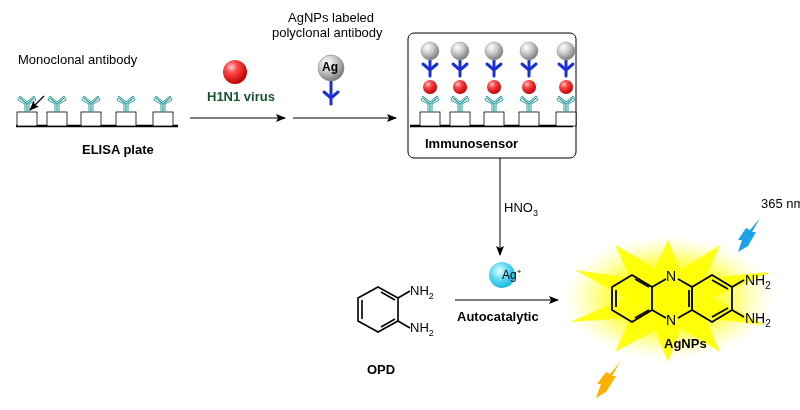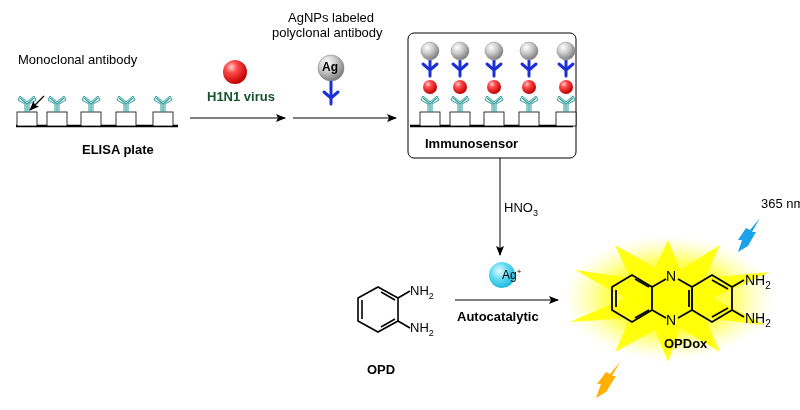--- a/index.html
+++ b/index.html
@@ -185,16 +185,16 @@
 
 <div class="lbl" style="left:410px;top:283px;"><span>NH</span><sub style="font-size:9px;">2</sub></div>
 <div class="lbl" style="left:410px;top:320px;"><span>NH</span><sub style="font-size:9px;">2</sub></div>
 <div class="lbl bold" style="left:367px;top:350px;margin-top:12px;">OPD</div>
 <div class="lbl bold" style="left:457px;top:309px;text-align:right;">Autocatalytic</div>
 
 <div class="lbl" style="left:666px;top:268px;font-size:14px;">N</div>
 <div class="lbl" style="left:666px;top:312px;font-size:14px;">N</div>
 <div class="lbl" style="left:745px;top:272px;font-size:14px;"><span>NH</span><sub style="font-size:10px;">2</sub></div>
 <div class="lbl" style="left:745px;top:310px;font-size:14px;"><span>NH</span><sub style="font-size:10px;">2</sub></div>
-<div class="lbl bold" style="left:664px;top:336px;">OPDox</div>
+<div class="lbl bold" style="left:664px;top:336px;">AgNPs</div>
 
 <div class="lbl" style="left:725px;top:196px;margin-left:36px;">365 nm</div>
 <div class="lbl" style="left:524px;top:380px;margin-top:32px;">558 nm</div>
 
 </body></html>

